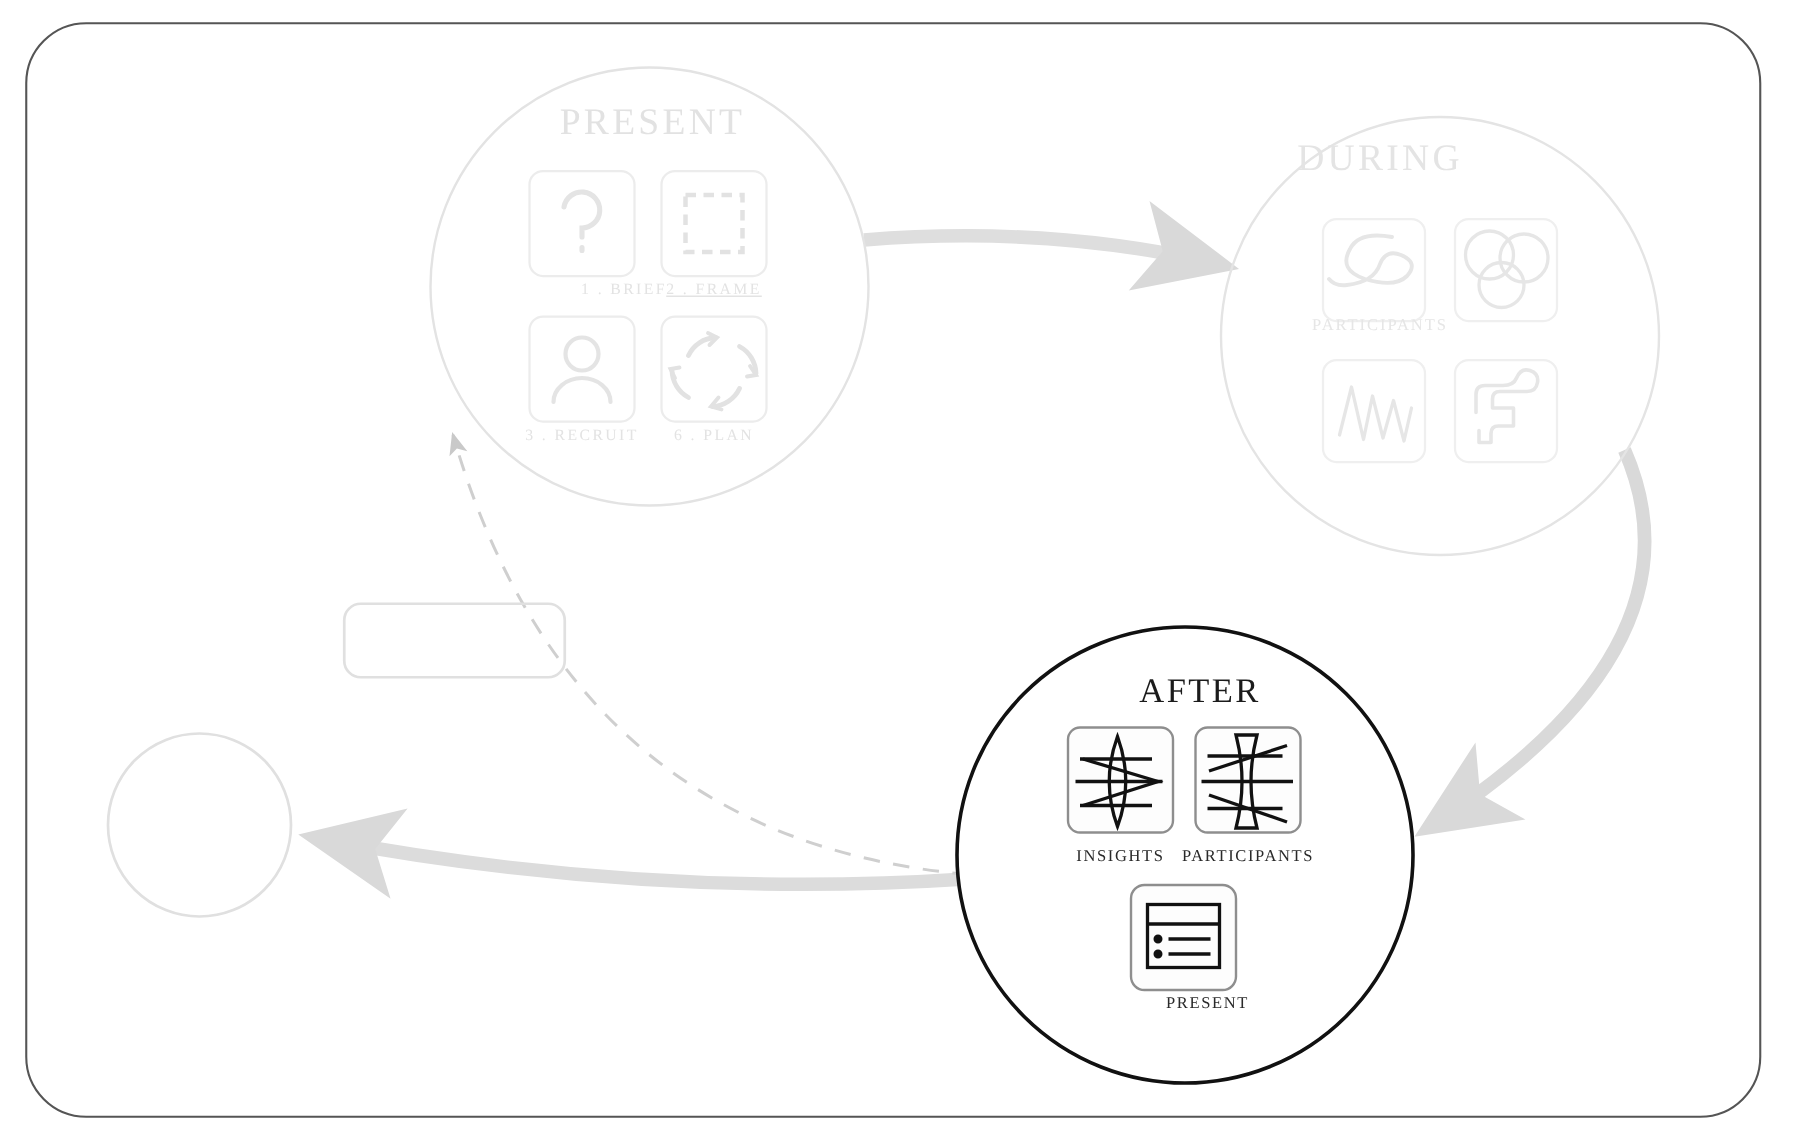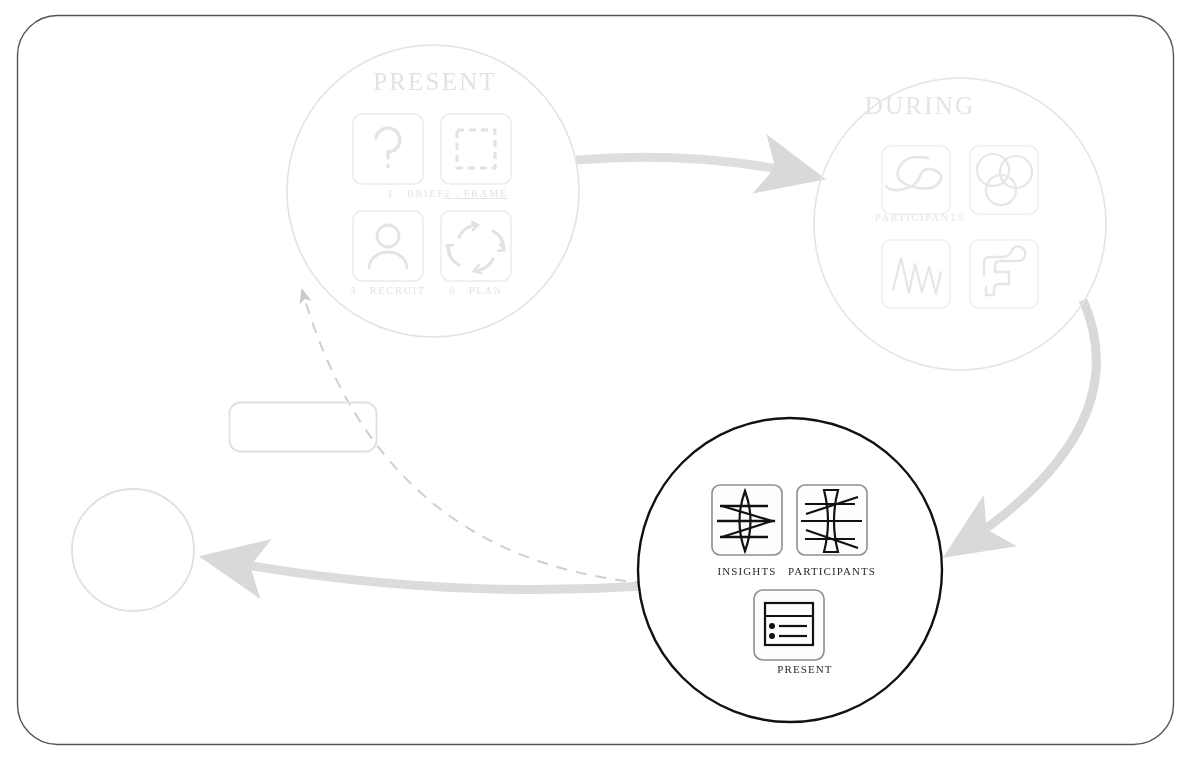--- a/index.html
+++ b/index.html
@@ -224,18 +224,19 @@
   <div class="phase-label" id="before-title">PRESENT</div>
 
   <div class="icon-label before-step-label" style="left:353px; top:188px; width:70px;margin-left:28px;">1 . BRIEF</div>
   <div class="icon-label before-step-label" style="left:441px; top:188px; width:70px;text-decoration:underline;">2 . FRAME</div>
   <div class="icon-label before-step-label" style="left:348px; top:285px; width:80px;">3 . RECRUIT</div>
   <div class="icon-label before-step-label" style="left:441px; top:285px; width:70px;">6 . PLAN</div>
 
   <div class="phase-label" id="during-title">DURING</div>
   <div class="phase-label" id="during-participants">PARTICIPANTS</div>
 
+  <div class="phase-label" id="after-title">AFTER</div>
 
   <div class="icon-label after-step-label" style="left:702px; top:565px; width:90px;">INSIGHTS</div>
   <div class="icon-label after-step-label" style="left:782px; top:565px; width:100px;">PARTICIPANTS</div>
   <div class="icon-label after-step-label" style="left:760px; top:663px; width:90px;">PRESENT</div>
 
 </div>
 
 </body></html>

